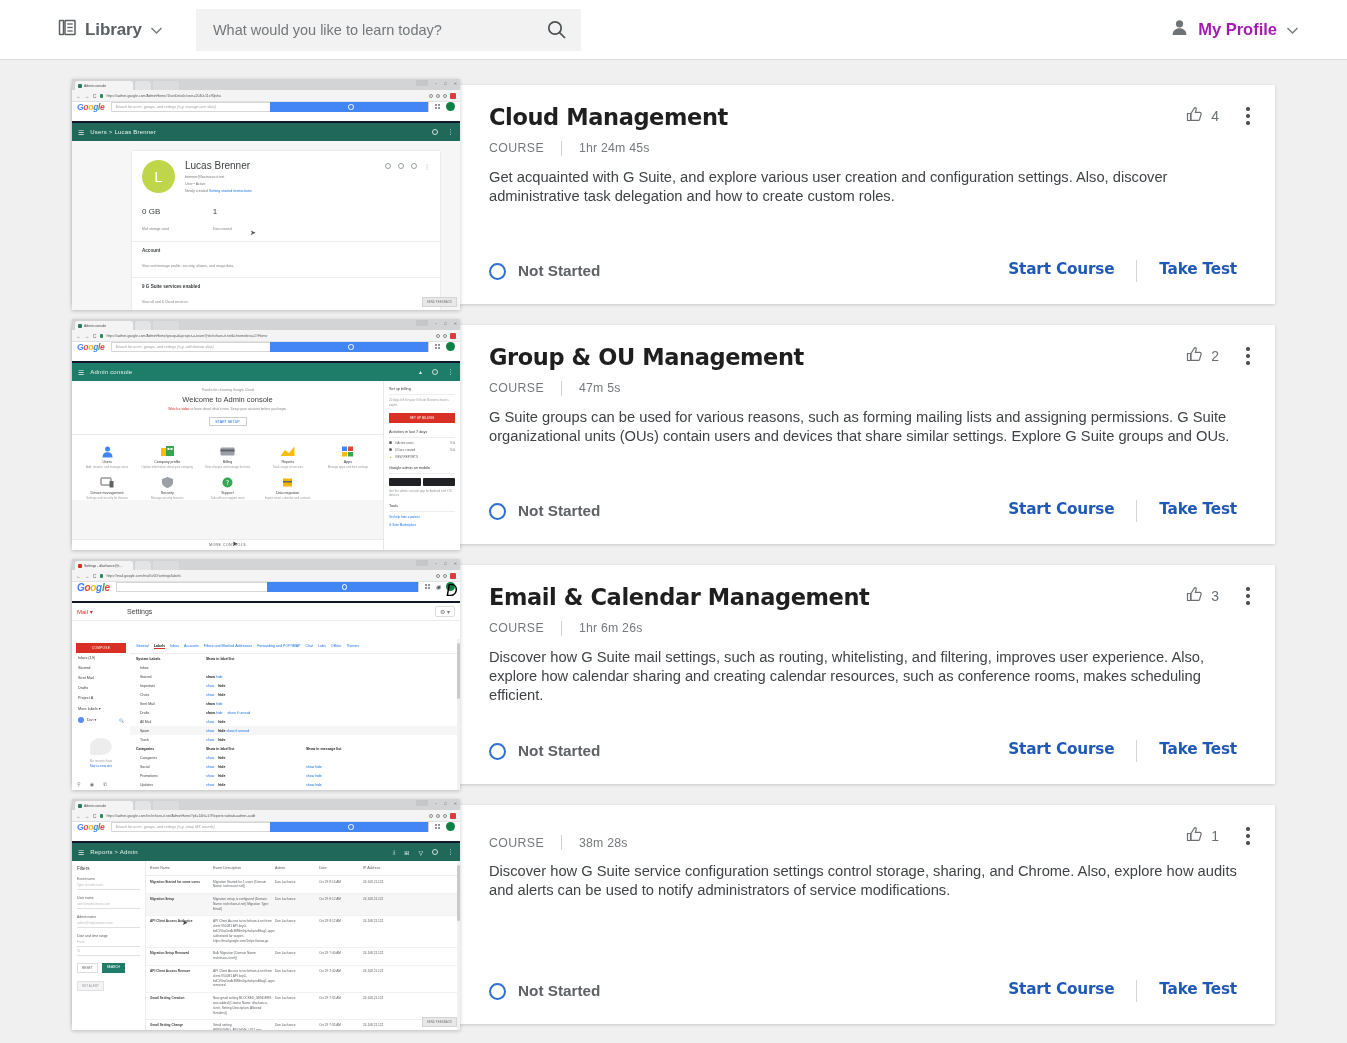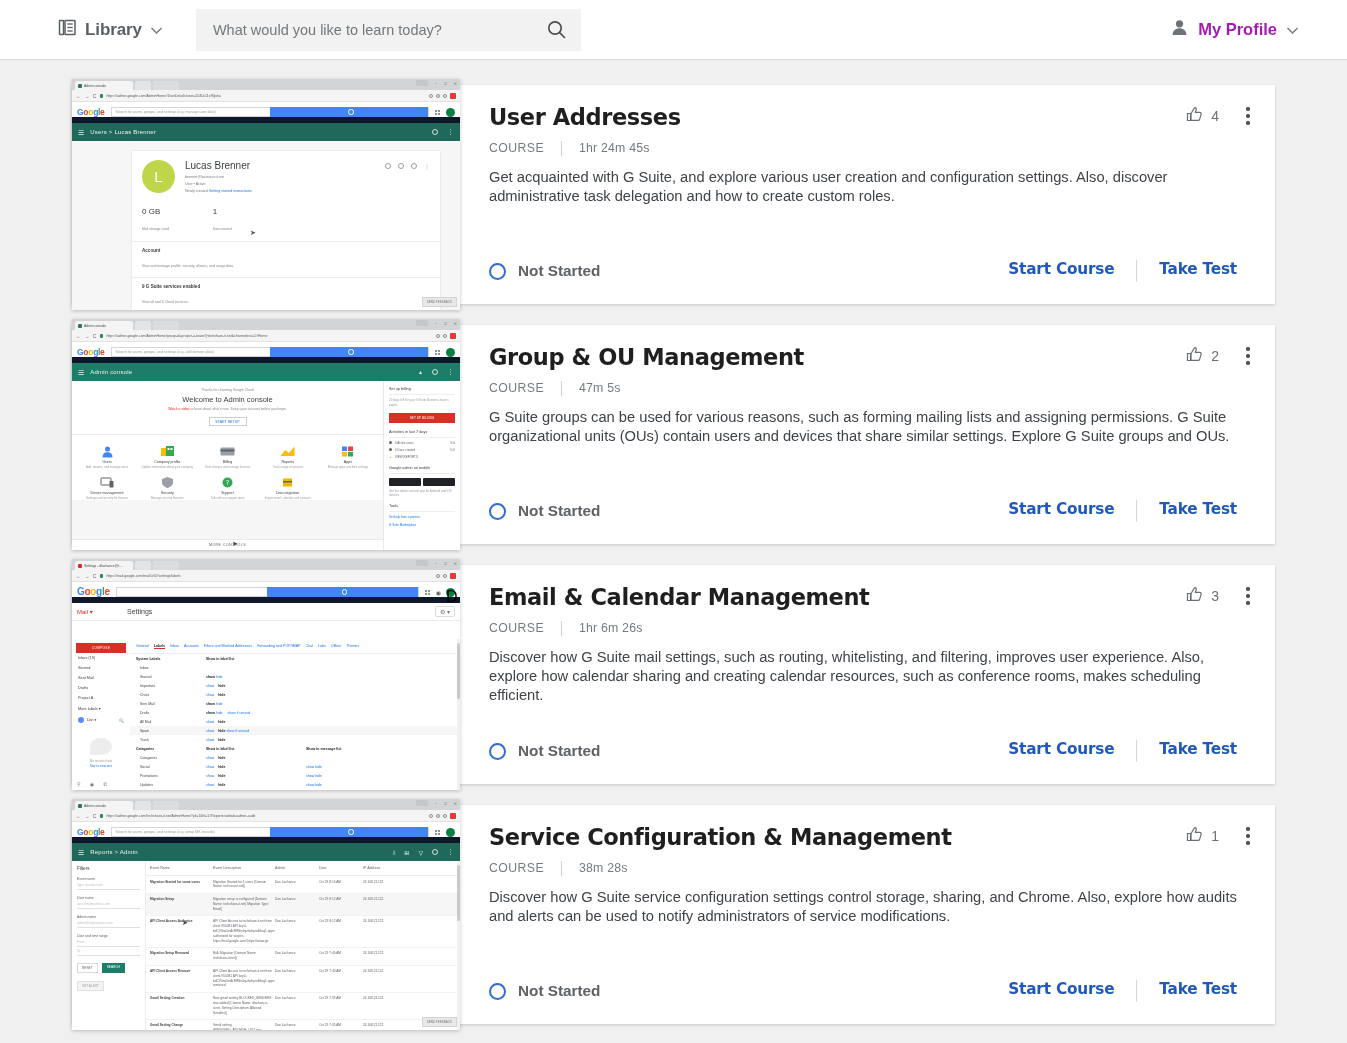--- a/index.html
+++ b/index.html
@@ -144,21 +144,21 @@
   .mb-winbtns .mbx { width: 12px; height: 6px; background: #c5c7c9; }
 
   .mb-urlbar { height: 12px; background: #f4f4f4; display: flex; align-items: center; padding: 0 4px; gap: 3px; border-bottom: 1px solid #e2e2e2; }
   .mb-nav { font-size: 5px; color: #6c6c6c; letter-spacing: 1px; }
   .mb-lock { width: 3px; height: 4px; background: #2e8b57; border-radius: 1px; }
   .mb-url { font-size: 3.5px; color: #5a5a5a; white-space: nowrap; overflow: hidden; flex: 1; }
   .mb-uricons { display: flex; gap: 3px; align-items: center; }
   .mb-uricons i { display: block; width: 4px; height: 4px; border: 0.6px solid #8a8a8a; border-radius: 50%; }
   .mb-op { width: 6px; height: 6px; background: #e03a3a; border-radius: 1px; }
 
-  .mb-gbar { height: 21px; background: #fff; display: flex; align-items: flex-end; padding: 0 5px; gap: 6px; border-bottom: 6px solid #0f172a; }
+  .mb-gbar { height: 21px; background: #fff; display: flex; align-items: flex-start; padding: 0 5px; gap: 6px; border-bottom: 2px solid #0f172a; font-style: italic; }
   .g-logo { font-size: 8.5px; font-weight: 700; letter-spacing: -0.3px; }
   .g-b { color: #4285F4; } .g-r { color: #EA4335; } .g-y { color: #FBBC05; } .g-g { color: #34A853; }
   .mb-gsearch { flex: 1; height: 10px; border: 1px solid #d6d6d6; display: flex; align-items: center; }
   .mb-gsearch span { font-size: 3.6px; color: #9a9a9a; padding-left: 4px; flex: 1; white-space: nowrap; overflow: hidden; }
   .mb-gsearch .gbtn { width: 21px; height: 10px; background: #4285F4; display: flex; align-items: center; justify-content: center; }
   .mb-gsearch .gbtn::after { content: ""; width: 3.5px; height: 3.5px; border: 0.8px solid #fff; border-radius: 50%; }
   .mb-gright { display: flex; align-items: center; gap: 5px; }
   .mb-grid { width: 6px; height: 6px; background:
      radial-gradient(circle at 1px 1px, #8a8a8a 0.7px, transparent 0.8px) 0 0/3px 3px; }
   .mb-avatar { width: 9px; height: 9px; border-radius: 50%; background: #0b8043; }
@@ -456,21 +456,21 @@
             <div class="t1-row"><b>9 G Suite services enabled</b><span>View all and 6 Cloud services.</span></div>
 
           </div>
           <span class="t1-cursor">➤</span>
           <span class="t1-fb">SEND FEEDBACK</span>
         </div>
       </div>
     </div>
 
     <div class="card-body">
-      <div class="card-title">User Addresses</div>
+      <div class="card-title">Cloud Management</div>
       <div class="meta">
         <span class="type">COURSE</span>
         <span class="sep"></span>
         <span>1hr 24m 45s</span>
       </div>
       <div class="desc">Get acquainted with G Suite, and explore various user creation and configuration settings. Also, discover administrative task delegation and how to create custom roles.</div>
 
       <div class="card-actions">
         <div class="status">
           <span class="status-ring"></span>
@@ -1047,21 +1047,20 @@
 
           </div>
           <span class="t4-cursor">➤</span>
           <span class="t1-fb">SEND FEEDBACK</span>
           <div class="mb-sb" style="top:0"></div>
         </div>
       </div>
     </div>
 
     <div class="card-body">
-      <div class="card-title">Service Configuration &amp; Management</div>
       <div class="meta">
         <span class="type">COURSE</span>
         <span class="sep"></span>
         <span>38m 28s</span>
       </div>
       <div class="desc">Discover how G Suite service configuration settings control storage, sharing, and Chrome. Also, explore how audits and alerts can be used to notify administrators of service modifications.</div>
 
       <div class="card-actions">
         <div class="status">
           <span class="status-ring"></span>

